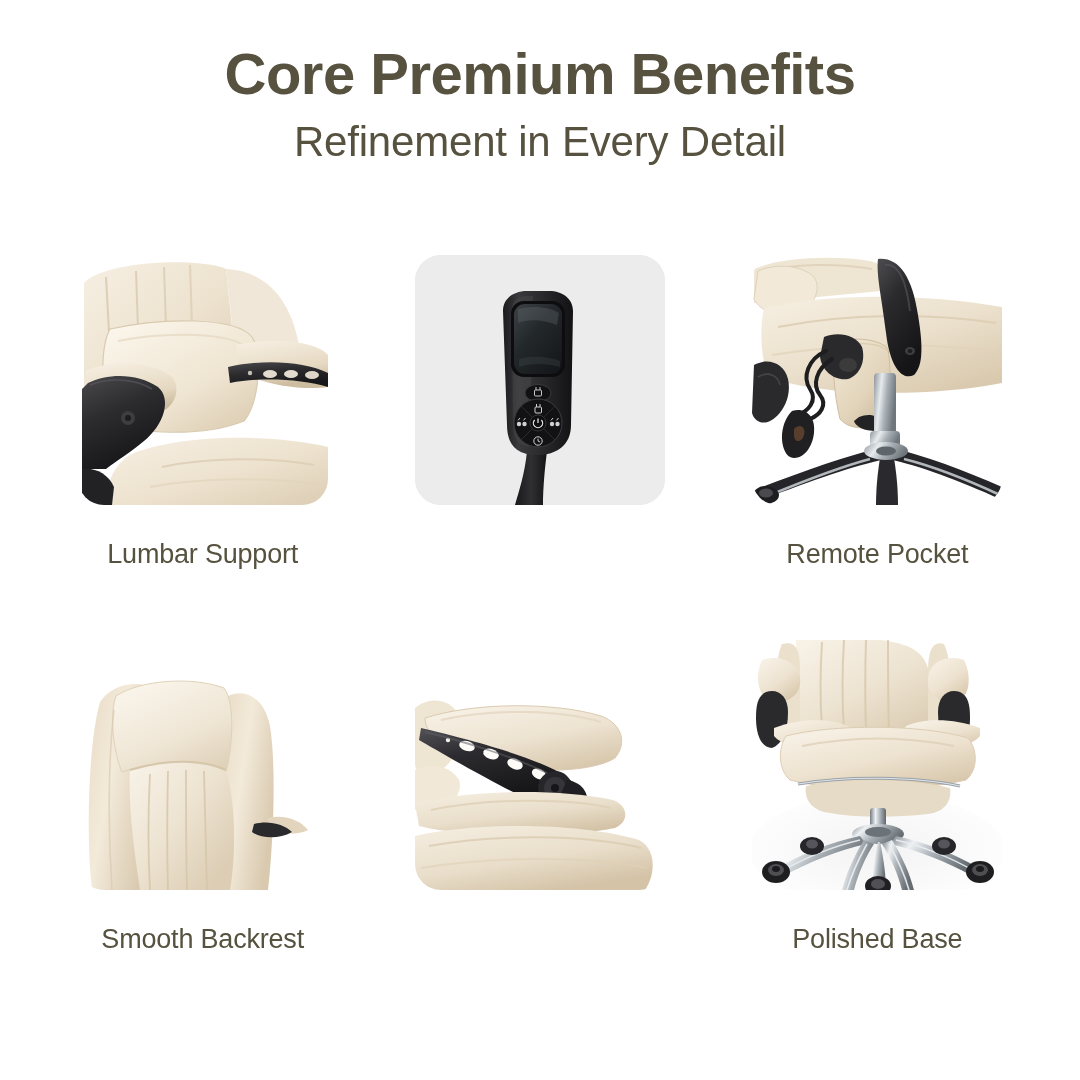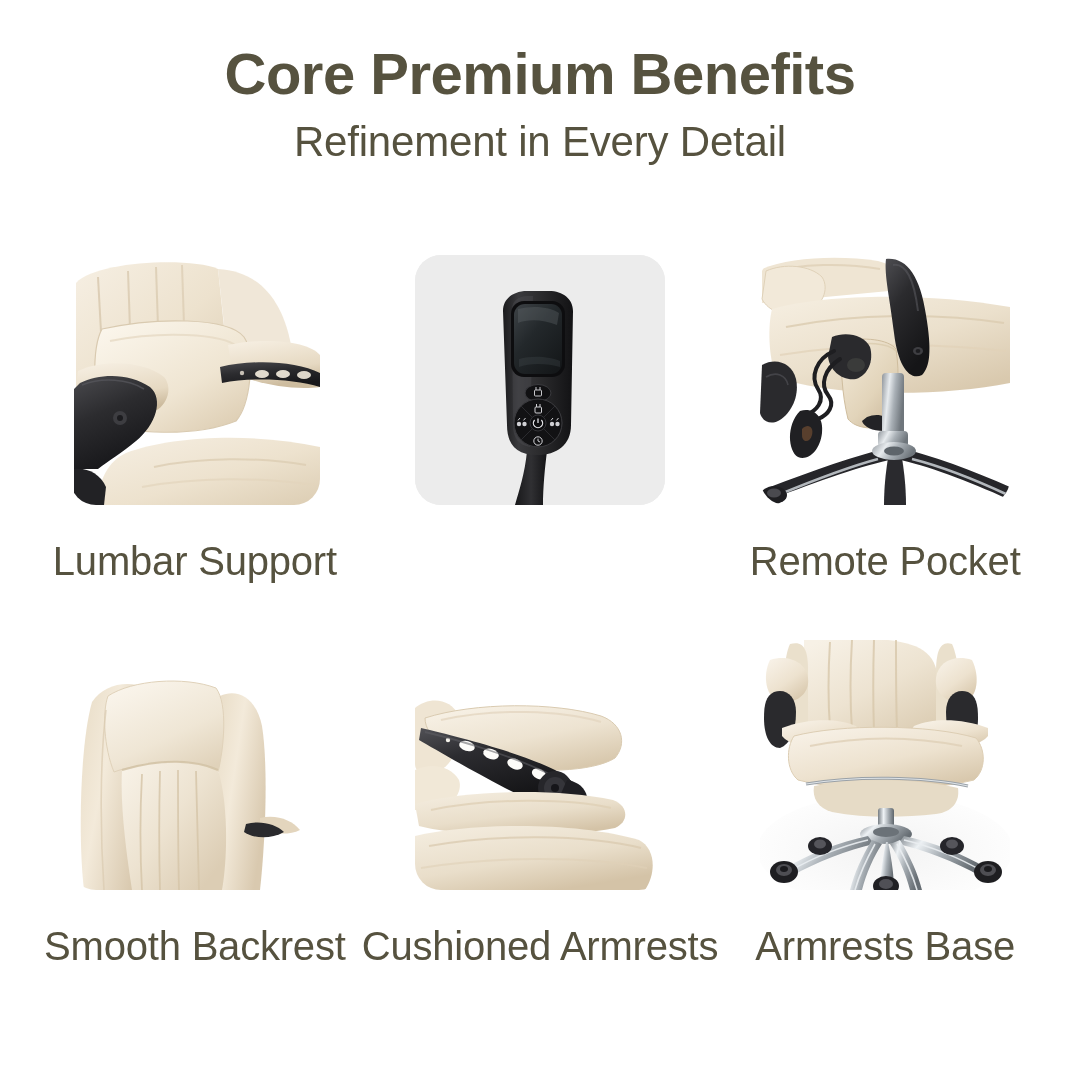--- a/index.html
+++ b/index.html
@@ -80,21 +80,21 @@
     background: #ECECEC;
   }
   .thumb svg {
     display: block;
     width: 250px;
     height: 250px;
   }
   .caption {
     margin-top: 34px;
     font-family: "Liberation Sans", sans-serif;
-    font-size: 40px;
+    font-size: 27px;
     font-weight: normal;
     letter-spacing: -0.2px;
     color: #56523F;
     text-align: center;
     white-space: nowrap;
   }
 </style>
 </head>
 <body>
 
@@ -414,21 +414,20 @@
           <path d="M126 158 C140 162 156 168 164 176 L150 182 C134 176 124 168 120 160 Z" fill="#232327"></path>
 
           <path d="M0 164 C50 150 140 148 198 160 C214 166 214 182 200 188 C150 198 50 198 4 186 Z" fill="url(#a5seat)"></path>
           <path d="M16 170 C74 158 152 158 196 168" stroke="#DECFB5" stroke-width="2" fill="none" opacity="0.8"></path>
 
           <path d="M0 196 C60 182 164 182 224 200 C240 208 242 232 230 250 L0 250 Z" fill="url(#a5seat)"></path>
           <path d="M14 206 C80 194 170 194 226 208" stroke="#DACAAF" stroke-width="2" fill="none" opacity="0.75"></path>
           <path d="M6 228 C80 216 172 216 232 228" stroke="#E0D1B7" stroke-width="2" fill="none" opacity="0.6"></path>
         </svg>
       </div>
-      <div class="caption">Cushioned Armrests</div>
     </div>
 
     <div class="cell">
       <div class="thumb">
         <svg viewBox="0 0 250 250" xmlns="http://www.w3.org/2000/svg">
           <defs>
             <linearGradient id="c6back" x1="0.15" y1="0" x2="0.9" y2="1">
               <stop offset="0%" stop-color="#F7F1E6"></stop>
               <stop offset="52%" stop-color="#EDE3D1"></stop>
               <stop offset="100%" stop-color="#DBCCB2"></stop>
@@ -522,17 +521,17 @@
           <g>
             <ellipse cx="192" cy="206" rx="12" ry="9" fill="#25252A"></ellipse>
             <ellipse cx="192" cy="204" rx="6" ry="4.5" fill="#55555B"></ellipse>
           </g>
           <g>
             <ellipse cx="126" cy="246" rx="13" ry="10" fill="#202024"></ellipse>
             <ellipse cx="126" cy="244" rx="7" ry="5" fill="#505056"></ellipse>
           </g>
         </svg>
       </div>
-      <div class="caption">Armrests Base</div>
+      <div class="caption">Polished Base</div>
     </div>
 
   </div>
 </div>
 
 </body></html>

